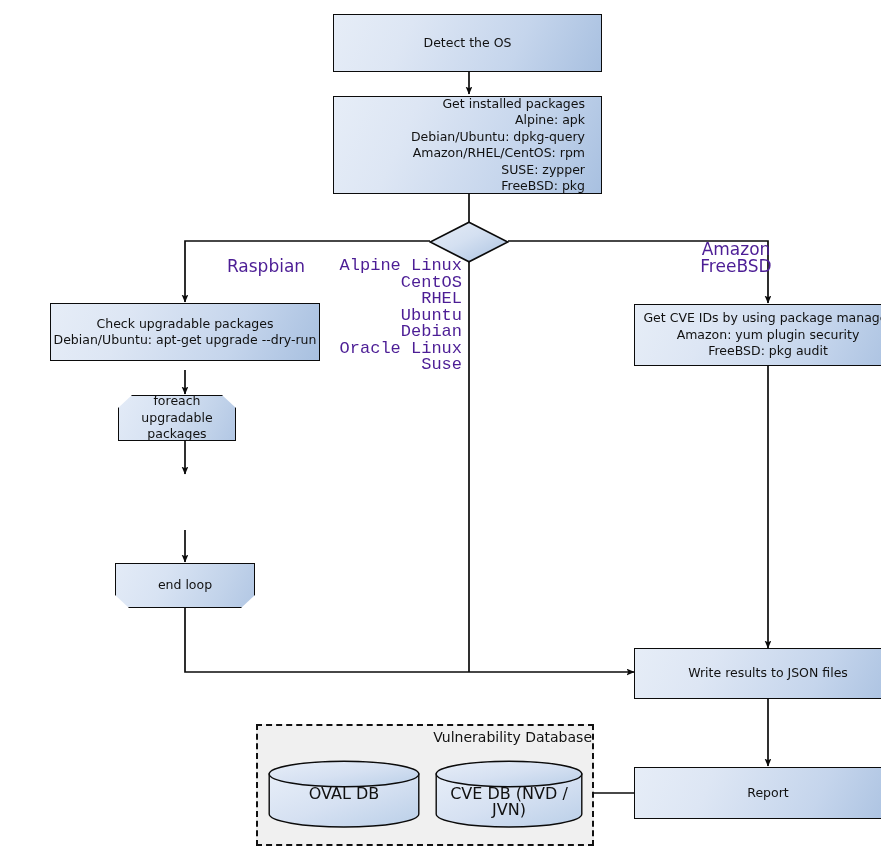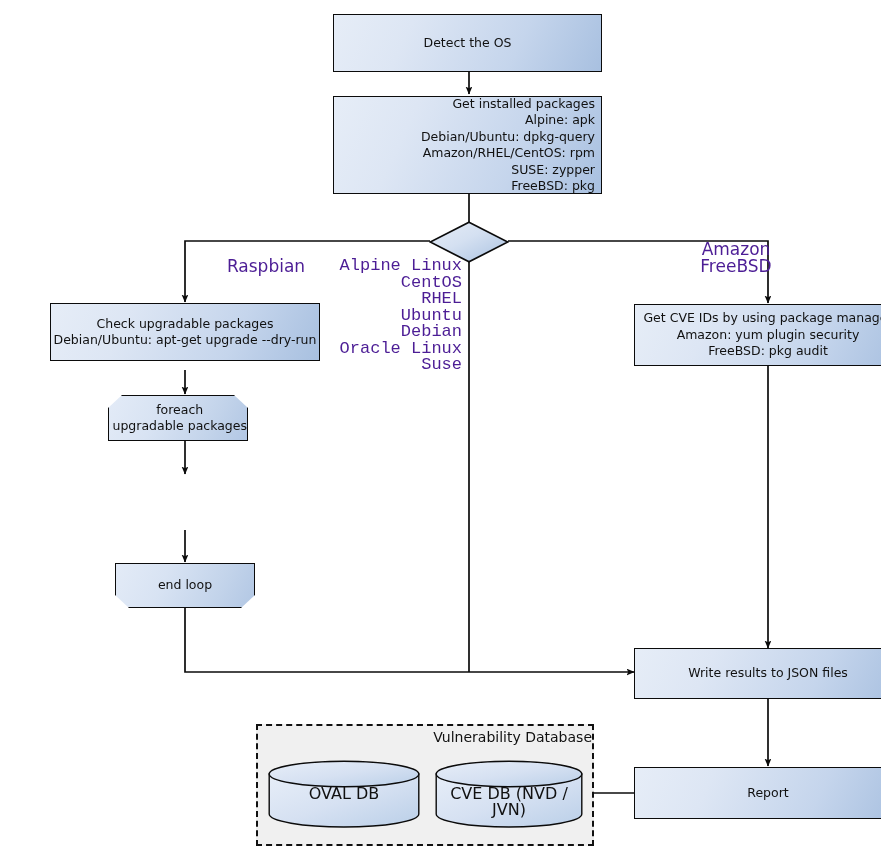--- a/index.html
+++ b/index.html
@@ -40,21 +40,21 @@
     color: #111111;
     white-space: pre-line;
   }
   .proc {
     border: 1.6px solid #0b0b0b;
     background: linear-gradient(115deg, #e6edf7 0%, #dde6f4 28%, #c5d5ec 68%, #a8c0e0 100%);
   }
   .proc.right-align {
     justify-content: flex-end;
     text-align: right;
-    padding-right: 6px;
+    padding-right: 16px;
   }
   .loop-start {
     border: 1.6px solid #0b0b0b;
     background: linear-gradient(115deg, #e3ebf7 0%, #d8e3f3 35%, #c2d3ea 75%, #b2c7e4 100%);
     clip-path: polygon(14px 0, calc(100% - 14px) 0, 100% 13px, 100% 100%, 0 100%, 0 13px);
   }
   .loop-end {
     border: 1.6px solid #0b0b0b;
     background: linear-gradient(115deg, #e3ebf7 0%, #d8e3f3 35%, #c2d3ea 75%, #b2c7e4 100%);
     clip-path: polygon(0 0, 100% 0, 100% calc(100% - 13px), calc(100% - 14px) 100%, 14px 100%, 0 calc(100% - 13px));
@@ -177,21 +177,21 @@
 Suse</div>
 
   <div class="branch-label center-align" style="left:620px; top:241px; width:160px; white-space:pre-line;">Amazon
 FreeBSD</div>
 
   <div class="node proc" style="left:14px; top:303px; width:270px; height:58px;">
     <span>Check upgradable packages
 Debian/Ubuntu: apt-get upgrade --dry-run</span>
   </div>
 
-  <div class="node loop-start" style="left:72px; top:395px; width:140px; height:46px;justify-content:flex-end;">
+  <div class="node loop-start" style="left:82px; top:395px; width:118px; height:46px;justify-content:flex-end;">
     <span>foreach
 upgradable  packages</span>
   </div>
 
 
   <div class="node loop-end" style="left:79px; top:563px; width:140px; height:45px;">
     <span>end loop</span>
   </div>
 
   <div class="node proc" style="left:598px; top:304px; width:268px; height:62px;">

